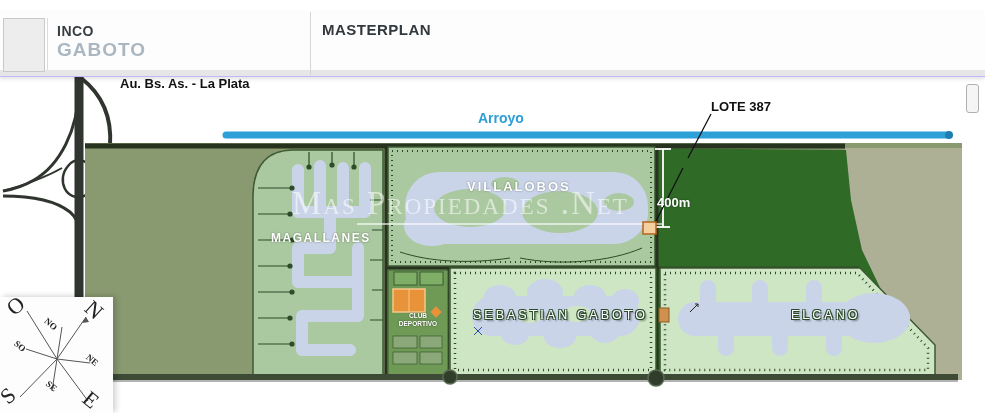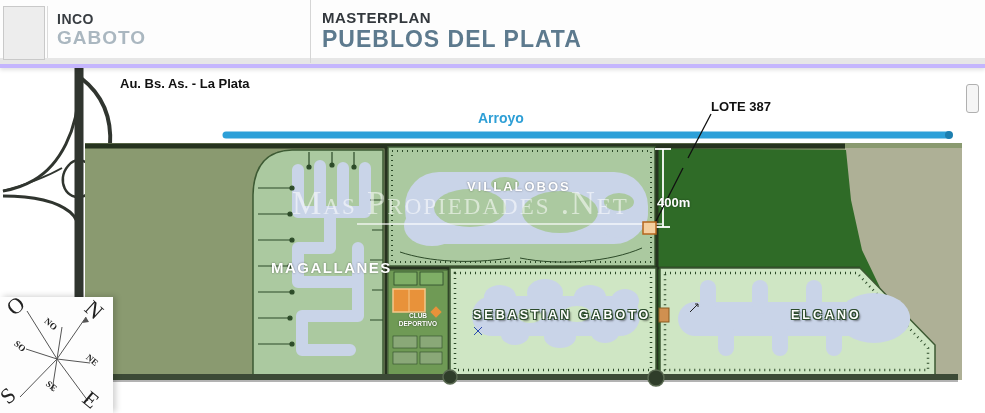--- a/index.html
+++ b/index.html
@@ -1,39 +1,39 @@
 <!DOCTYPE html>
 <html><head>
 <meta charset="utf-8">
 <style>
   html,body{margin:0;padding:0;}
   body{font-family:"Liberation Sans",sans-serif;background:#fff;}
   #stage{position:relative;width:985px;height:413px;overflow:hidden;background:#fff;}
 
   
-  .header{position:absolute;left:0;top:0;width:985px;height:64px;background:#fdfdfd;
-          border-bottom:4px solid #c4b5fd;box-shadow:0 2px 4px rgba(0,0,0,.12);z-index:30;}
+  .header{position:absolute;left:0;top:12px;width:985px;height:64px;background:#fdfdfd;
+          border-bottom:1px solid #c4b5fd;box-shadow:0 2px 4px rgba(0,0,0,.12);z-index:30;}
   .header .bottomstrip{position:absolute;left:0;bottom:0;width:100%;height:6px;background:#e6e6e6;}
   .logo-box{position:absolute;left:3px;top:6px;width:40px;height:52px;background:#ededed;border:1px solid #c9c9c9;}
   .vdiv1{position:absolute;left:47px;top:6px;width:1px;height:52px;background:#dcdcdc;}
   .vdiv2{position:absolute;left:310px;top:0;width:1px;height:63px;background:#d5d5d5;}
   .brand1{position:absolute;left:57px;top:11px;font-size:14px;font-weight:700;color:#383d42;letter-spacing:.5px;}
   .brand2{position:absolute;left:57px;top:27px;font-size:19px;font-weight:700;color:#aab7c0;letter-spacing:1px;}
   .title1{position:absolute;left:322px;top:9px;font-size:15px;font-weight:700;color:#33383d;letter-spacing:.5px;}
   .title2{position:absolute;left:322px;top:26px;font-size:23px;font-weight:700;color:#5d7a8e;letter-spacing:1px;}
 
   
   .lbl{position:absolute;white-space:nowrap;z-index:20;}
   .lbl-highway{left:120px;top:76px;font-size:13px;font-weight:700;color:#111;}
   .lbl-arroyo{left:478px;top:110px;font-size:14px;font-weight:700;color:#2e9fd6;}
   .lbl-lote{left:711px;top:99px;font-size:13px;font-weight:700;color:#111;}
   .lbl-400m{left:657px;top:175px;font-size:13px;font-weight:700;color:#fff;text-shadow:0 0 2px rgba(0,0,0,.5);margin-top:20px;}
   .lbl-villalobos{left:467px;top:179px;font-size:13px;font-weight:700;color:#fff;letter-spacing:2px;text-shadow:0 0 2px rgba(0,0,0,.45);}
-  .lbl-magallanes{left:271px;top:259px;font-size:15px;font-weight:700;color:#fff;letter-spacing:1.5px;text-shadow:0 0 2px rgba(0,0,0,.45);}
-  .outlined{color:#fff;font-weight:700;letter-spacing:3px;
+  .lbl-magallanes{left:271px;top:231px;font-size:12px;font-weight:700;color:#fff;letter-spacing:1.5px;text-shadow:0 0 2px rgba(0,0,0,.45);}
+  .outlined{color:#fff;font-weight:400;letter-spacing:3px;
     text-shadow:1px 1px 0 #2a4a2a,-1px -1px 0 #2a4a2a,1px -1px 0 #2a4a2a,-1px 1px 0 #2a4a2a,2px 2px 2px rgba(0,0,0,.5);}
   .lbl-gaboto{left:473px;top:308px;font-size:12.5px;}
   .lbl-elcano{left:763px;top:308px;font-size:12.5px;margin-left:28px;}
   .lbl-club{left:388px;top:312px;width:60px;text-align:center;font-size:6.5px;font-weight:700;color:#fff;line-height:8px;text-shadow:0 0 2px rgba(0,0,0,.6);}
   .watermark{left:292px;top:185px;font-family:"Liberation Serif",serif;font-variant:small-caps;
     font-size:33px;color:rgba(255,255,255,.55);letter-spacing:2px;font-weight:400;}
 
   
   .compass{position:absolute;left:0;top:297px;width:113px;height:116px;background:#fdfdfd;
            box-shadow:3px -1px 6px rgba(0,0,0,.18);z-index:25;}
@@ -52,21 +52,20 @@
 <div id="stage">
 
   <div class="header">
     <div class="bottomstrip"></div>
     <div class="logo-box"></div>
     <div class="vdiv1"></div>
     <div class="vdiv2"></div>
     <div class="brand1">INCO</div>
     <div class="brand2">GABOTO</div>
     <div class="title1">MASTERPLAN</div>
-    <div class="title2">PUEBLOS DEL PLATA</div>
   </div>
 
   <svg class="mapsvg" width="985" height="413" viewBox="0 0 985 413">
 
     <g fill="none" stroke="#30352f">
       <path d="M81,78 C103,95 112,118 110,146" stroke-width="4"></path>
       <path d="M79,88 C78,130 60,165 34,180 C22,187 10,190 3,191" stroke-width="3"></path>
       <path d="M3,196 C30,196 55,200 70,212 C76,217 79,224 79,232" stroke-width="3"></path>
       <path d="M79,160 C98,162 102,190 84,196 C66,202 56,180 68,166 C71,162 75,160 79,160" stroke-width="2.5"></path>
       <path d="M3,191 C28,184 48,176 62,168" stroke-width="2"></path>

